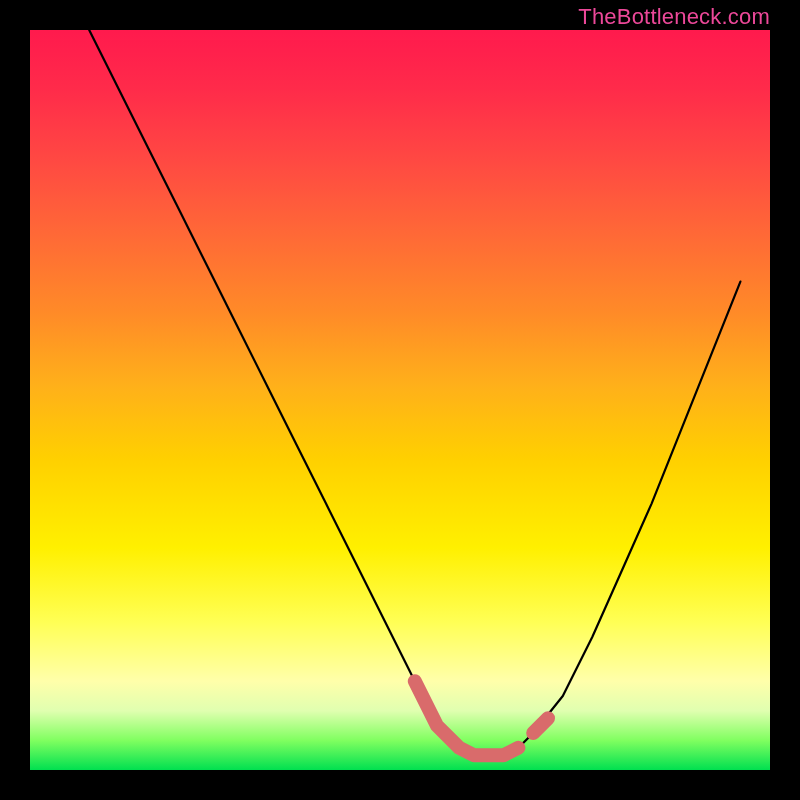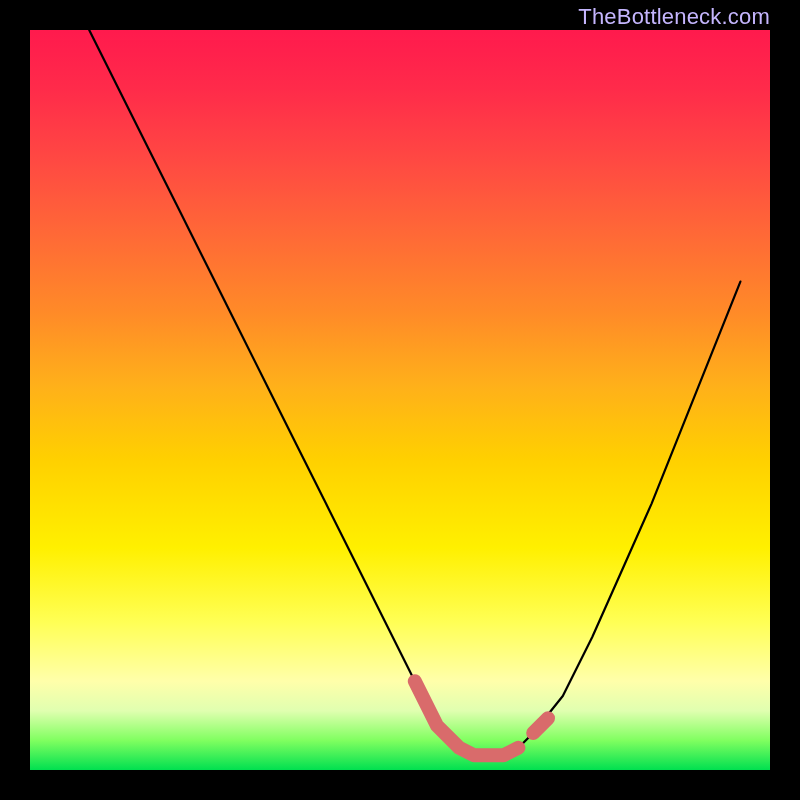--- a/index.html
+++ b/index.html
@@ -36,21 +36,21 @@
       #ffff55 80%,
       #ffffaa 88%,
       #e0ffb0 92%,
       #80ff60 96%,
       #00e050 100%);
   }
   .watermark {
     position: absolute;
     top: 4px;
     right: 30px;
-    color: #c4b5fd;
+    color: #ec4899;
     font-size: 22px;
     letter-spacing: 0.2px;
     user-select: none;
   }
   svg.curve {
     position: absolute;
     left: 0;
     top: 0;
     width: 740px;
     height: 740px;

